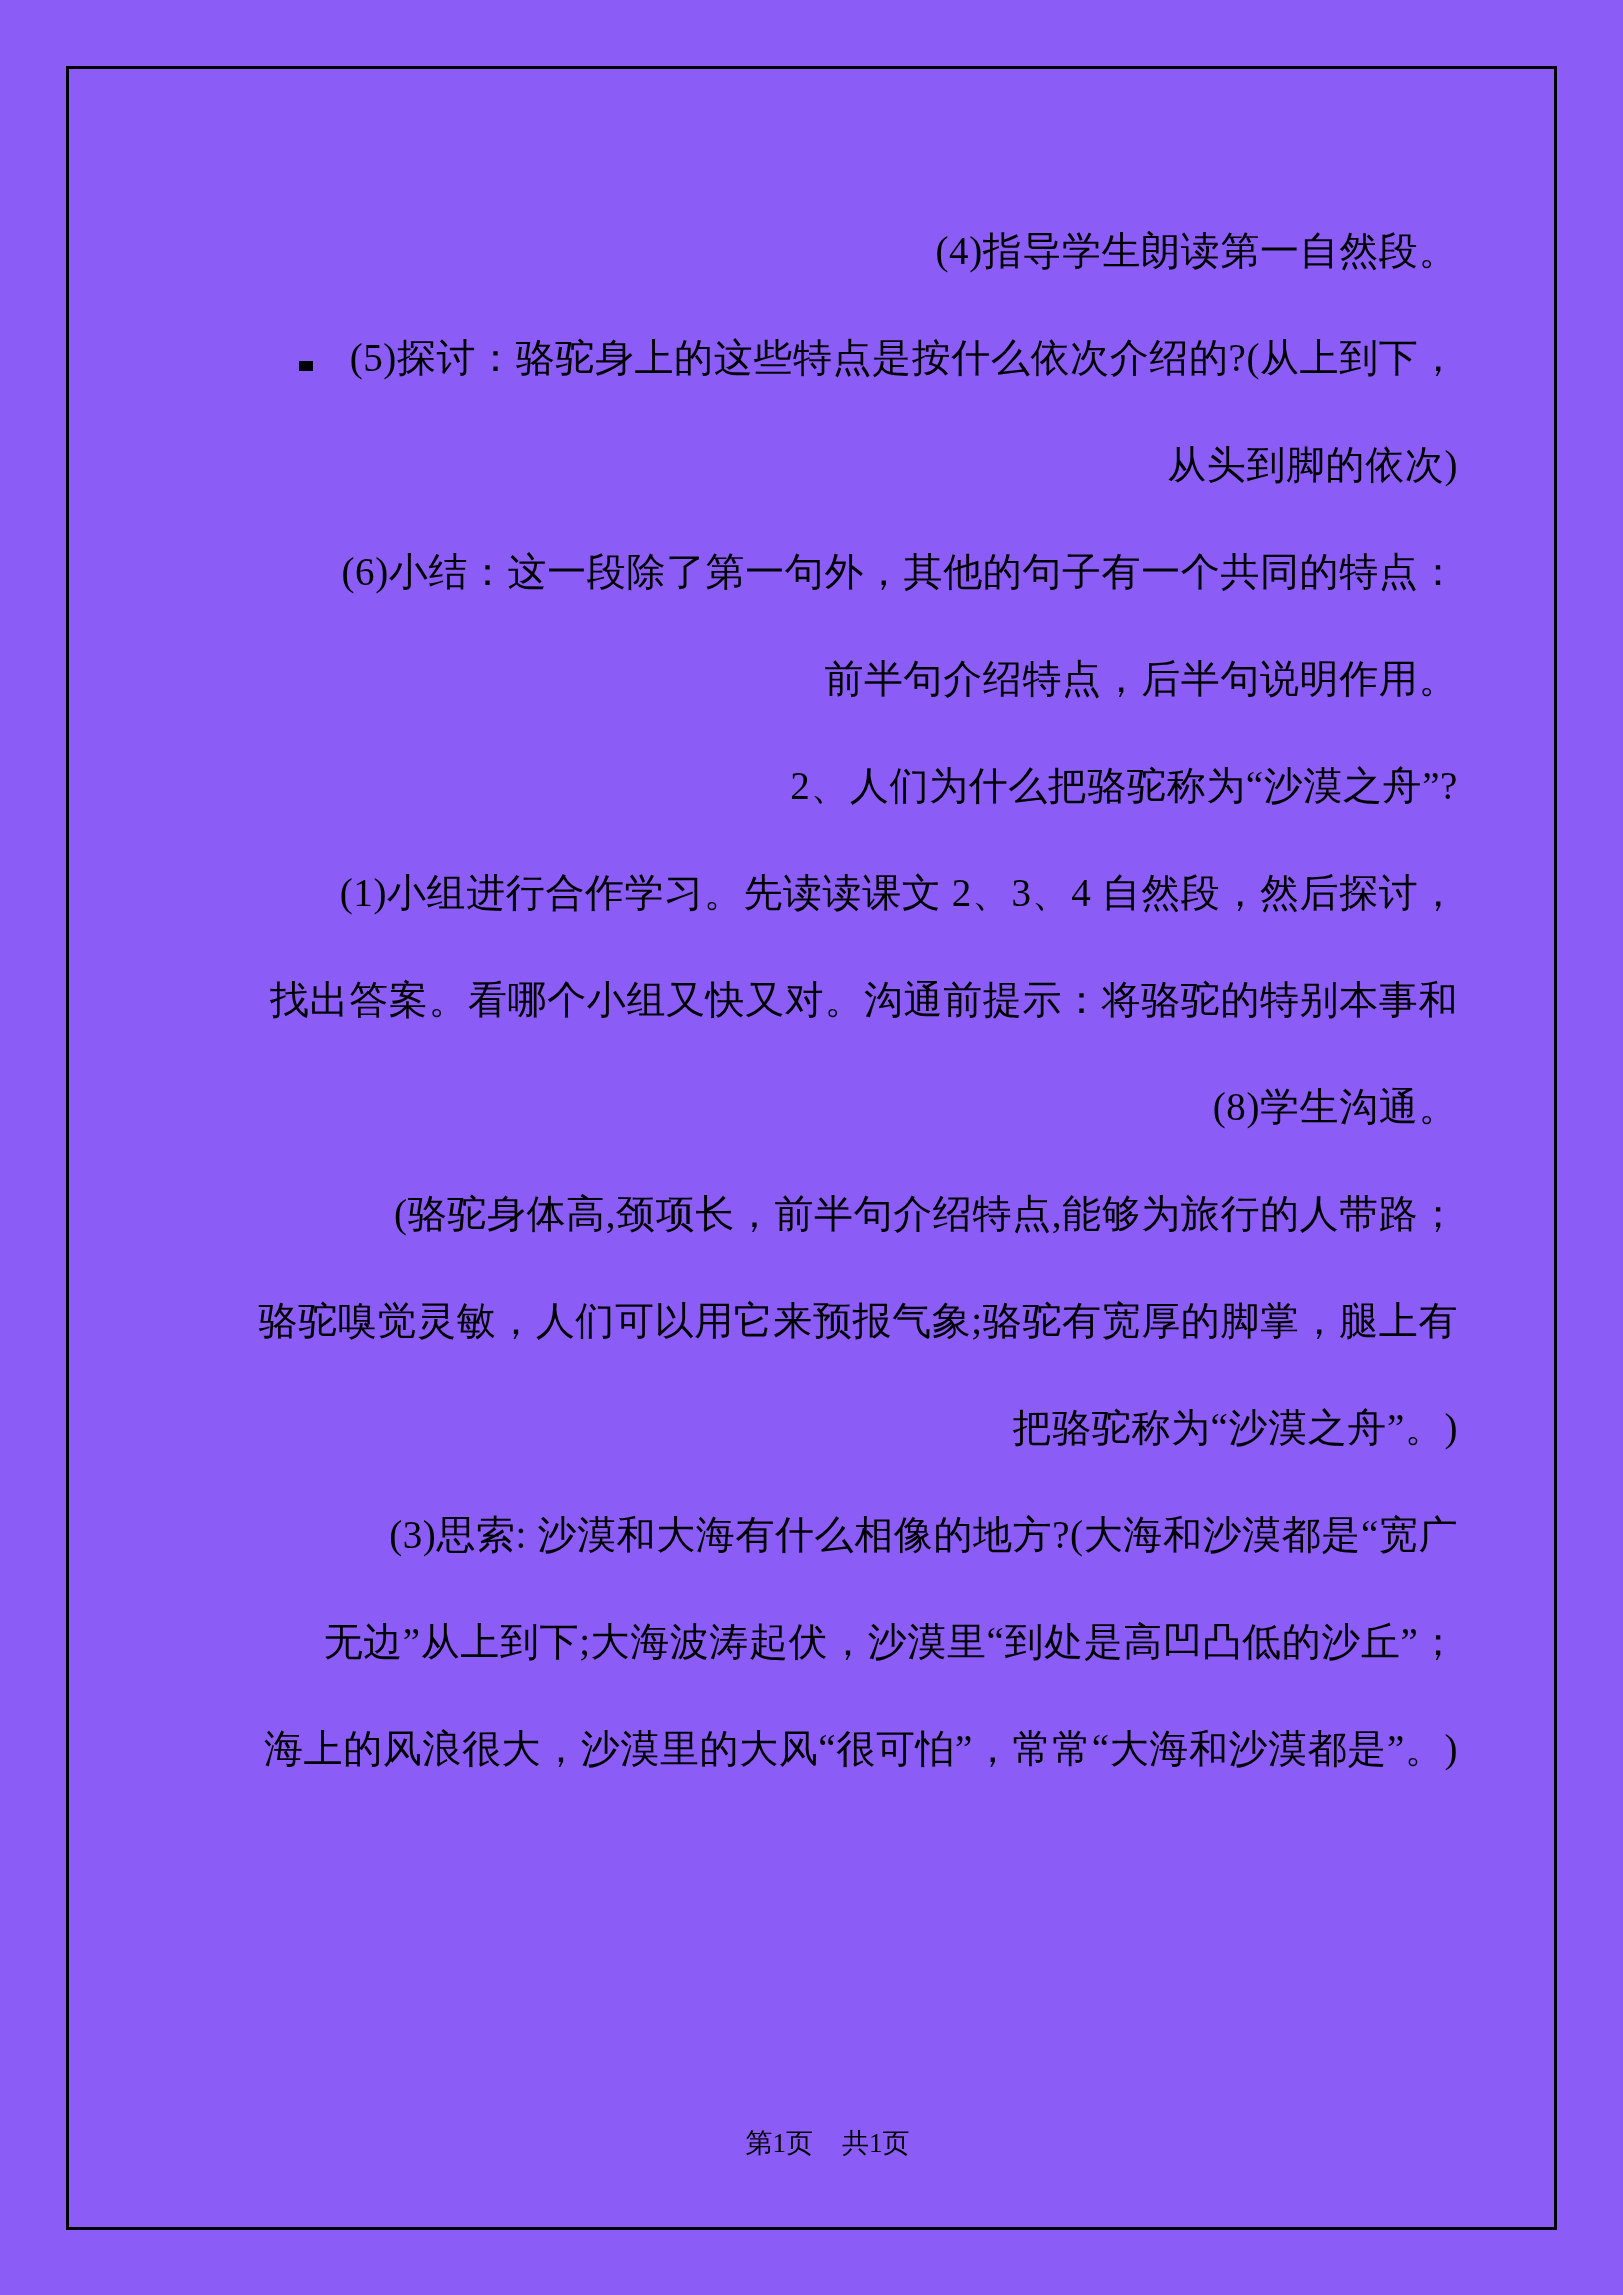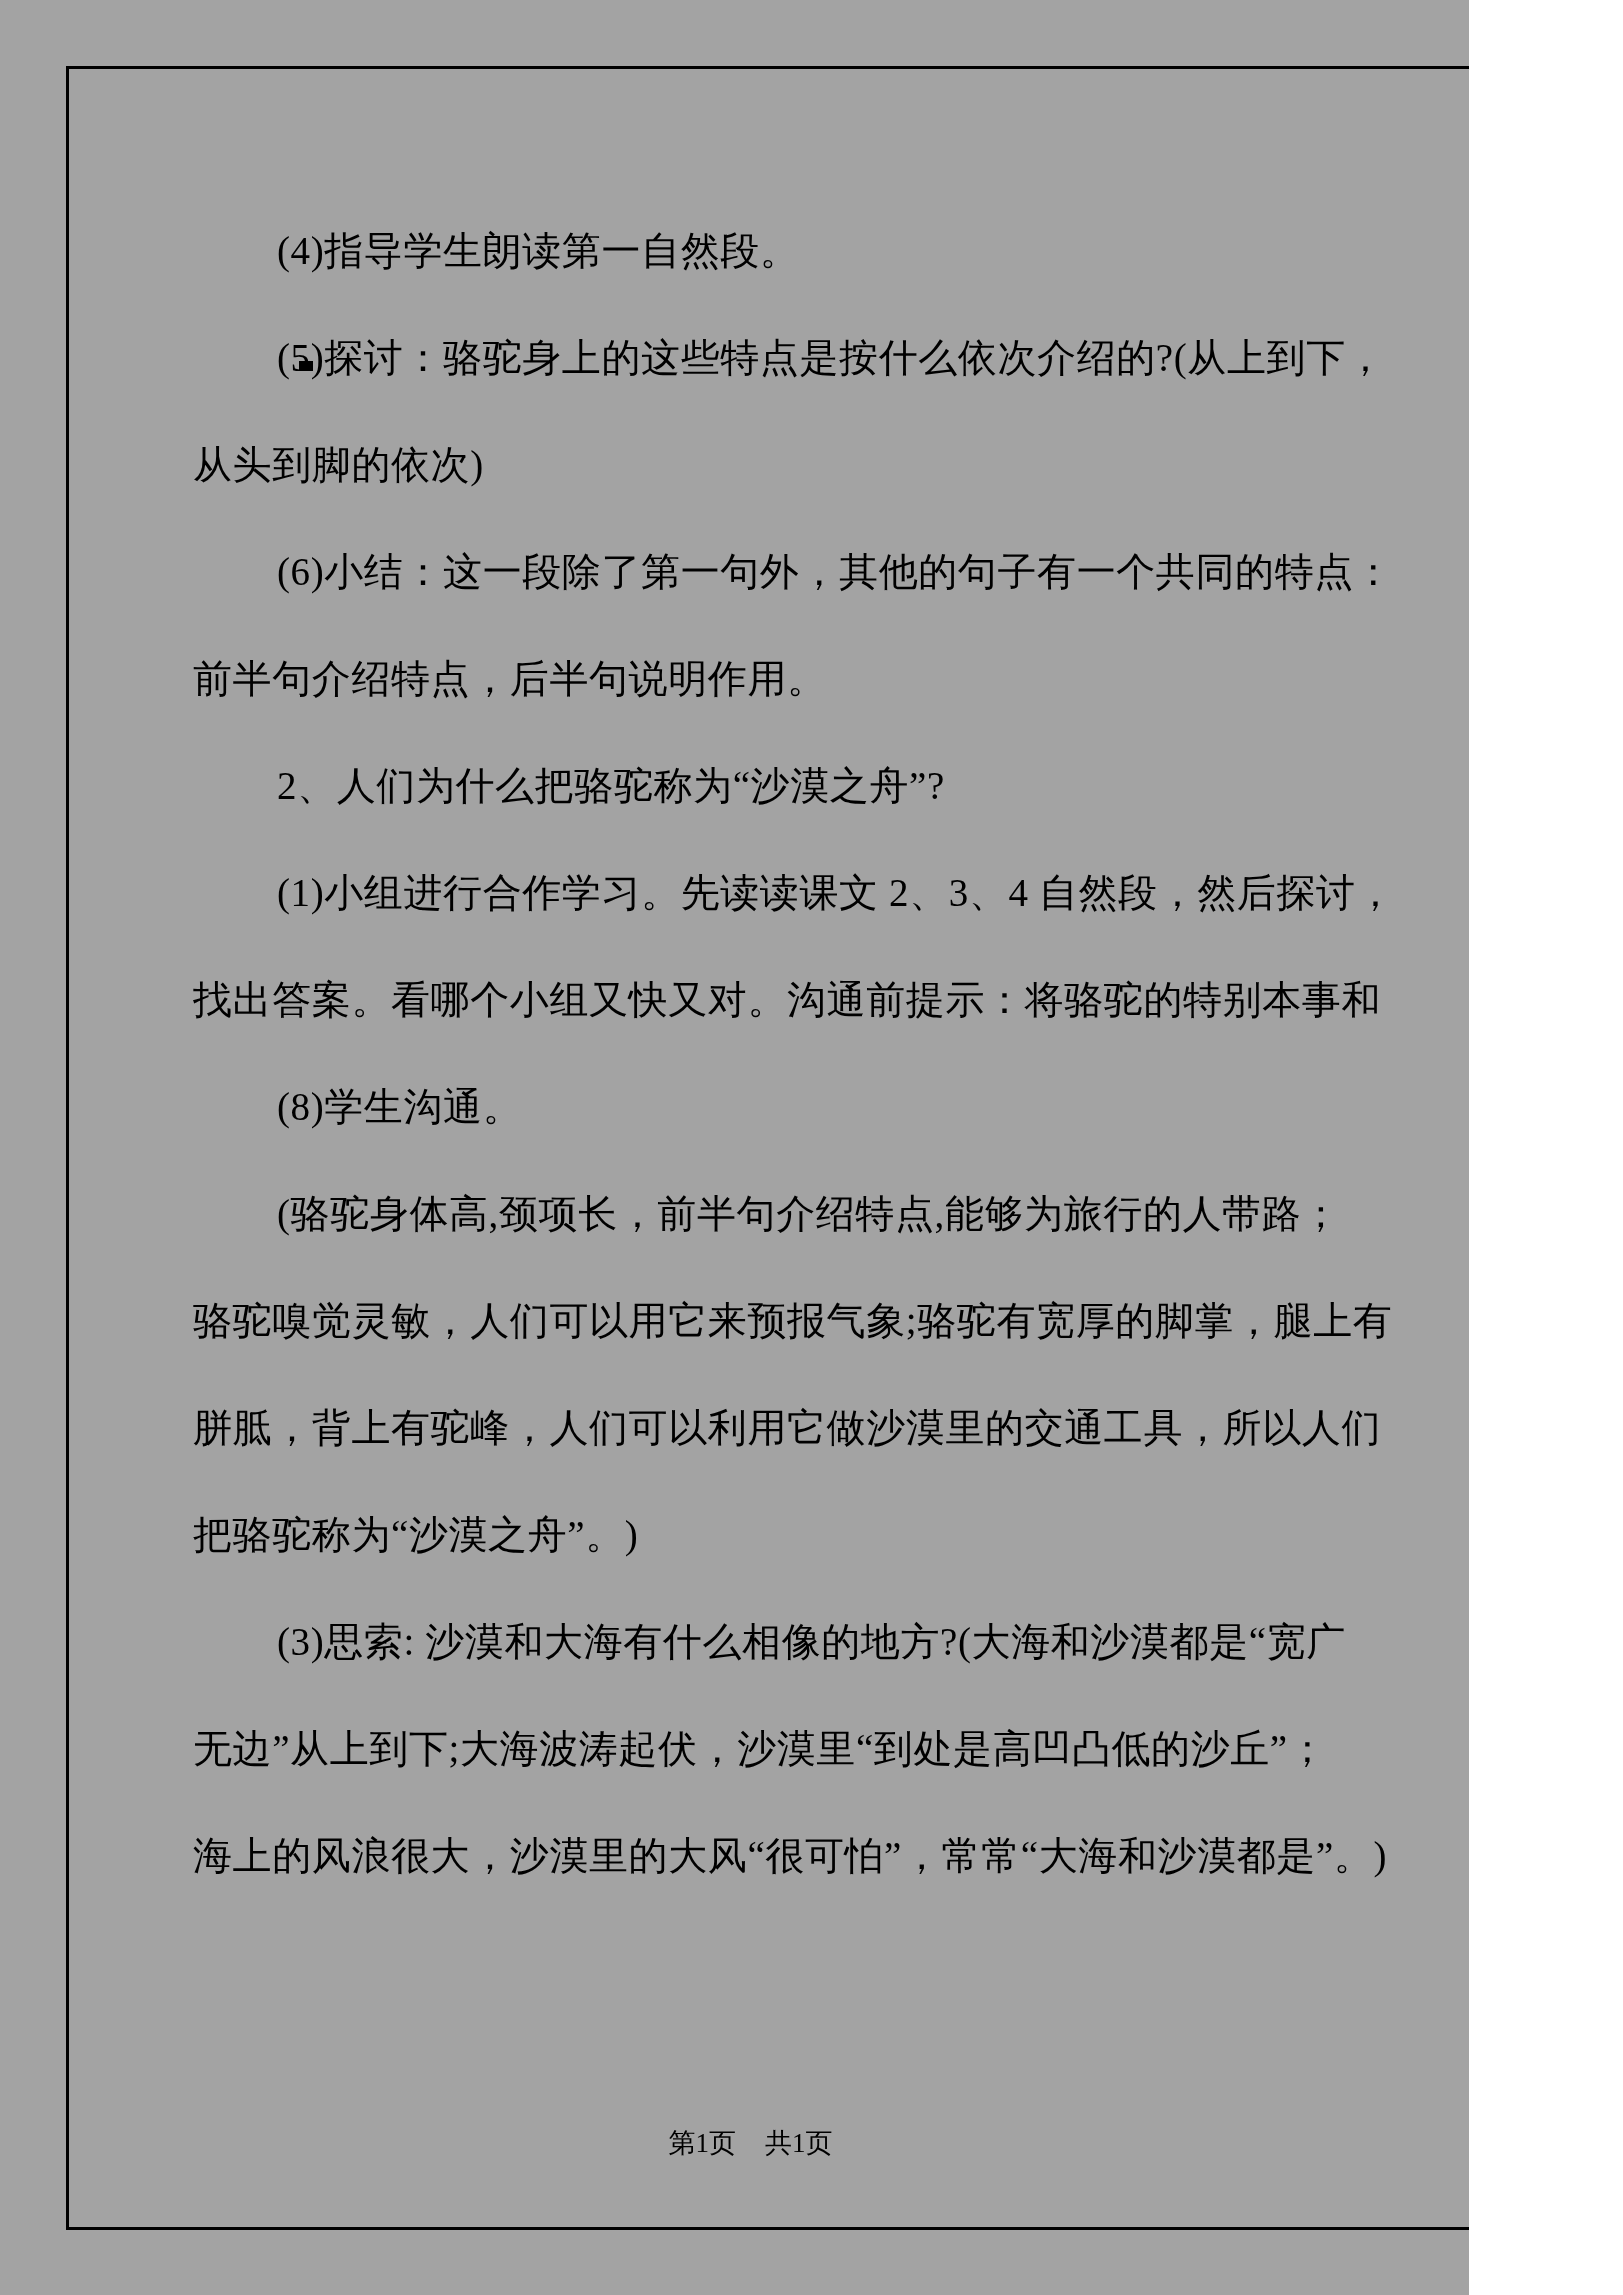--- a/index.html
+++ b/index.html
@@ -2,26 +2,27 @@
 <html style="font-size:9px"><head>
 <meta charset="utf-8">
 <style>
   html, body {
     margin: 0;
     padding: 0;
     background: #ffffff;
   }
   .page {
     position: relative;
-    width: 1469px;
+    width: 1623px;
     height: 2295px;
-    background: #a3a3a3;
+    background: #8b5cf6;
     color: #000000;
     font-family: "Liberation Serif", serif;
     overflow: hidden;
+    text-align: right;
   }
   .frame {
     position: absolute;
     left: 66px;
     top: 66px;
     width: 1491px;
     height: 2164px;
     border: 3.4px solid #000000;
     box-sizing: border-box;
   }
@@ -72,21 +73,20 @@
       <div class="line indent">(5)探讨：骆驼身上的这些特点是按什么依次介绍的?(从上到下，</div>
       <div class="line">从头到脚的依次)</div>
       <div class="line indent">(6)小结：这一段除了第一句外，其他的句子有一个共同的特点：</div>
       <div class="line">前半句介绍特点，后半句说明作用。</div>
       <div class="line indent">2、人们为什么把骆驼称为“沙漠之舟”?</div>
       <div class="line indent">(1)小组进行合作学习。先读读课文 2、3、4 自然段，然后探讨，</div>
       <div class="line">找出答案。看哪个小组又快又对。沟通前提示：将骆驼的特别本事和</div>
       <div class="line indent">(8)学生沟通。</div>
       <div class="line indent">(骆驼身体高,颈项长，前半句介绍特点,能够为旅行的人带路；</div>
       <div class="line">骆驼嗅觉灵敏，人们可以用它来预报气象;骆驼有宽厚的脚掌，腿上有</div>
-      <div class="line">胼胝，背上有驼峰，人们可以利用它做沙漠里的交通工具，所以人们</div>
       <div class="line">把骆驼称为“沙漠之舟”。)</div>
       <div class="line indent">(3)思索: 沙漠和大海有什么相像的地方?(大海和沙漠都是“宽广</div>
       <div class="line">无边”从上到下;大海波涛起伏，沙漠里“到处是高凹凸低的沙丘”；</div>
       <div class="line">海上的风浪很大，沙漠里的大风“很可怕”，常常“大海和沙漠都是”。)</div>
     </div>
   <div class="footer">
     <span>第1页</span>
     <span>共1页</span>
   </div>
 </div>

